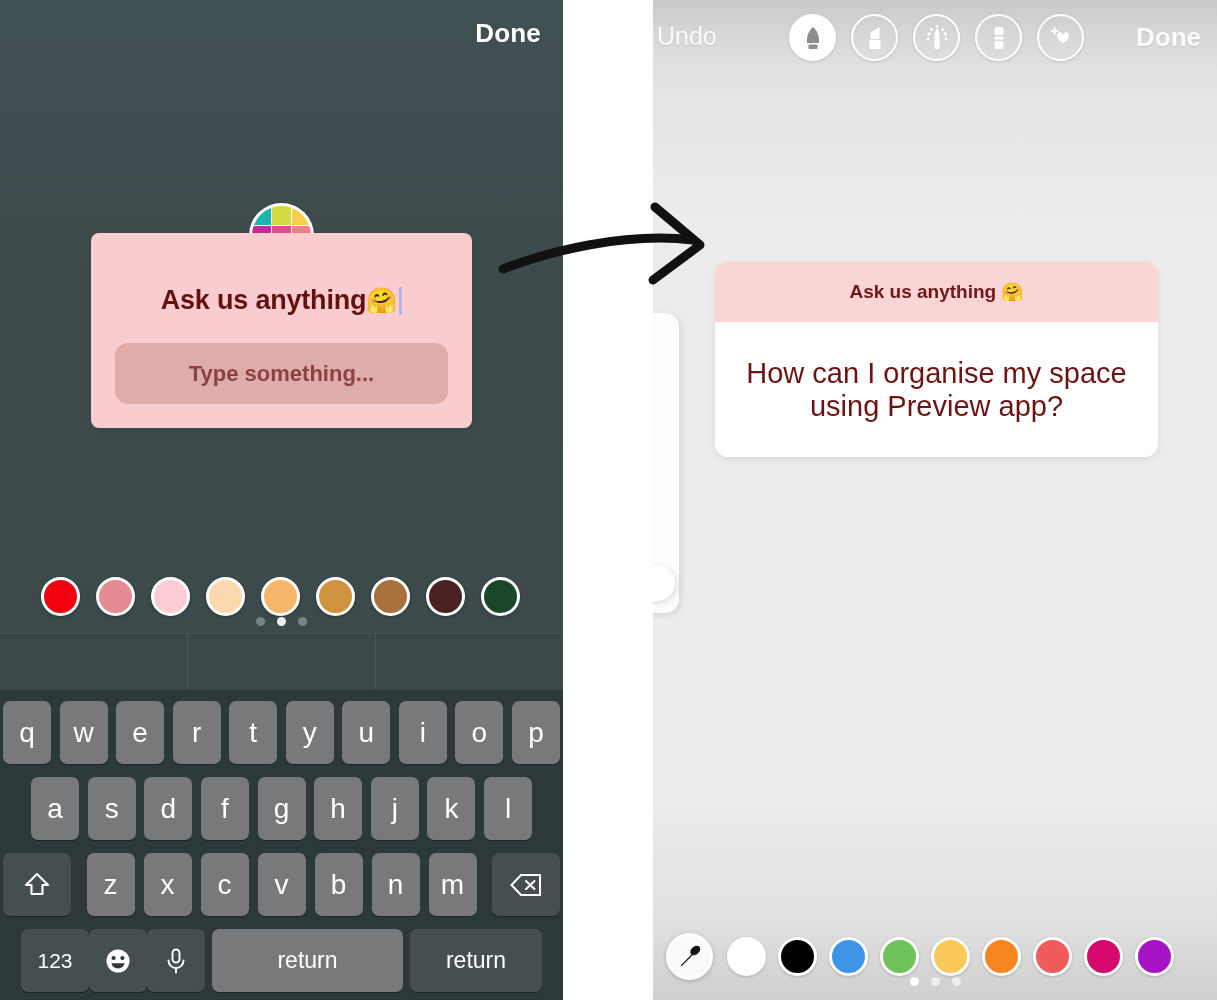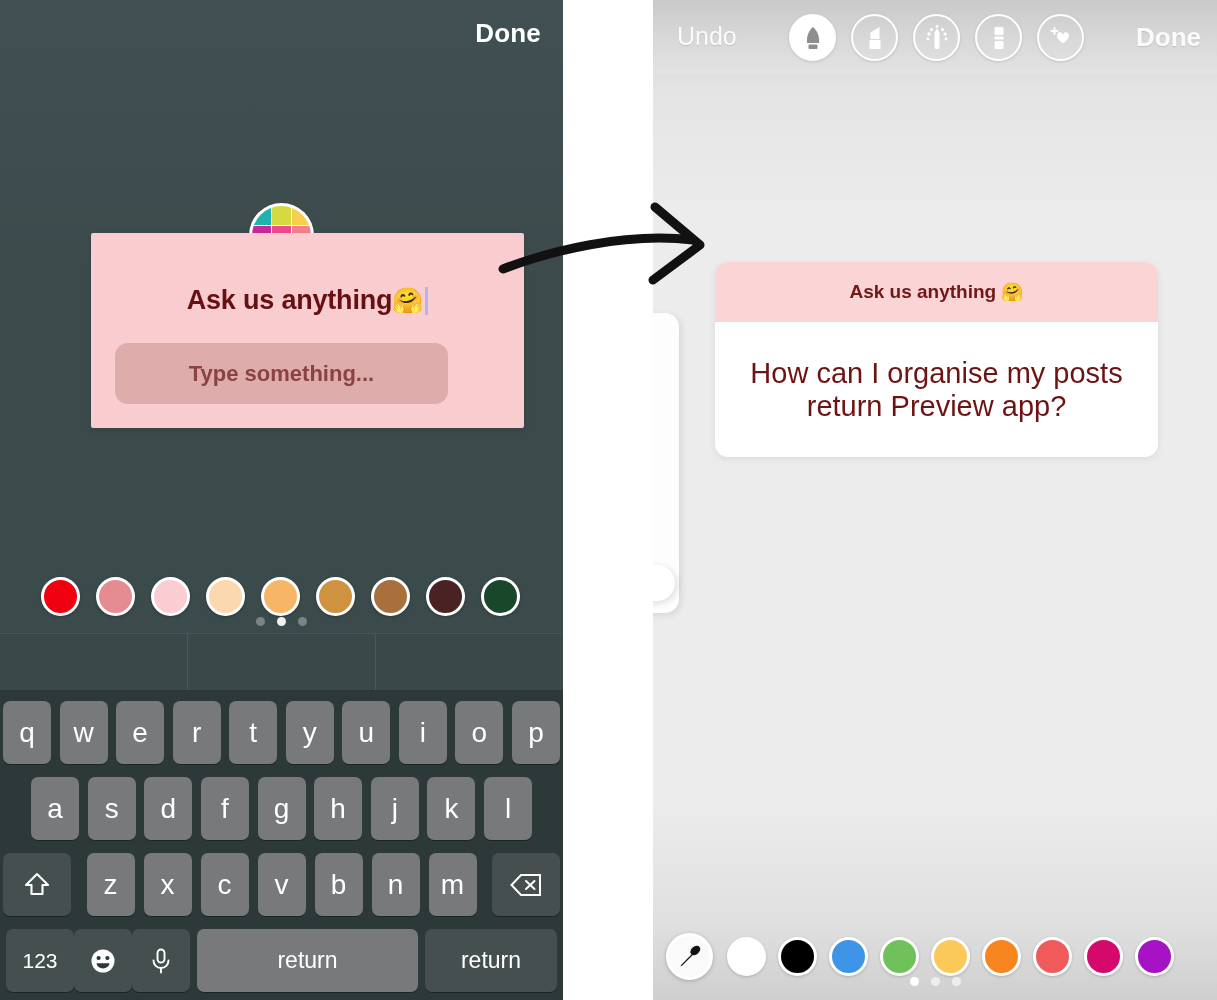--- a/index.html
+++ b/index.html
@@ -43,23 +43,23 @@
     grid-template-columns: 1fr 1fr 1fr;
     grid-template-rows: 1fr 1fr 1fr;
     gap: 1.5px;
     background: #fff;
   }
   .avatar-grid i { display: block; }
 
   
   .q-sticker {
     position: absolute; left: 91px; top: 233px;
-    width: 433px; height: 195px;
+    width: 381px; height: 195px;
     background: #f9cdcf;
-    border-radius: 2px;
+    border-radius: 8px;
     box-shadow: 0 2px 6px rgba(0,0,0,.10);
   }
   .q-title {
     position: absolute; top: 52px; left: 0; width: 100%;
     text-align: center;
     color: #661111; font-size: 27px; font-weight: 700;
     letter-spacing: -.2px;
     white-space: nowrap;
   }
   .q-emoji { font-size: 25px; }
@@ -113,21 +113,21 @@
 
   .kb {
     position: absolute; left: 0; top: 691px; width: 563px; height: 309px;
     background: #2d3839;
     padding-top: 10px;
   }
   .kb-row { display: flex; align-items: center; height: 63px; margin-bottom: 13px; }
   .kb-row.r1 { padding: 0 3px; justify-content: space-between; }
   .kb-row.r2 { padding: 0 31px; justify-content: space-between; }
   .kb-row.r3 { padding: 0 3px; justify-content: space-between; }
-  .kb-row.r4 { padding: 0 6px; justify-content: space-between; margin-bottom: 0; }
+  .kb-row.r4 { padding: 0 21px; justify-content: space-between; margin-bottom: 0; }
   .key {
     background: #77797a;
     border-radius: 7px;
     color: #ffffff;
     display: flex; align-items: center; justify-content: center;
     font-size: 28px; font-weight: 400;
     box-shadow: 0 1px 0 rgba(0,0,0,.35);
     height: 63px;
   }
   .key.letter { width: 48px; }
@@ -162,21 +162,21 @@
     width: 564px; height: 1000px;
     background: linear-gradient(180deg, #cdcdcd 0%, #e4e4e4 9%, #ececec 22%, #ececec 80%, #e0e0e0 92%, #cfcfcf 100%);
     overflow: hidden;
   }
   .r-topbar {
     position: absolute; left: 0; top: 0; width: 564px; height: 74px;
     background: linear-gradient(180deg, #c9c9c9 0%, #d6d6d6 45%, #e3e3e3 100%);
     display: flex; align-items: center;
   }
   .undo-btn {
-    position: absolute; left: 24px; top: 22px;
+    position: absolute; left: 4px; top: 22px;
     color: #fbfbfb; font-size: 25px; font-weight: 400;
     text-shadow: 0 1px 1px rgba(0,0,0,.12);
   }
   .done-right {
     position: absolute; right: 16px; top: 22px;
     color: #fbfbfb; font-size: 26px; font-weight: 600;
     text-shadow: 0 1px 1px rgba(0,0,0,.12);
   }
   .tools {
     position: absolute; left: 136px; top: 14px;
@@ -433,21 +433,21 @@
 
     <div class="ghost-card"></div>
     <div class="ghost-pill"></div>
 
     <div class="answer-card">
       <div class="answer-head">
           <span>Ask us anything</span>
           <span class="q-emoji">🤗</span>
         </div>
       <div class="answer-body">
-        <div class="answer-text">How can I organise my posts return Preview app?</div>
+        <div class="answer-text">How can I organise my space using Preview app?</div>
       </div>
     </div>
 
     <div class="palette-right">
       <div class="pal-inner" id="right-colors">
         <div class="eyedrop">
           <svg width="26" height="26" viewBox="0 0 26 26">
             <ellipse cx="18.3" cy="7.5" rx="5.6" ry="4" fill="#111" transform="rotate(-40 18.3 7.5)"></ellipse>
             <path d="M15.2 10.8 L4.6 21.4 L3.3 23.6 L5.5 22.3 L16.1 11.7 Z" fill="#111"></path>
           </svg>

